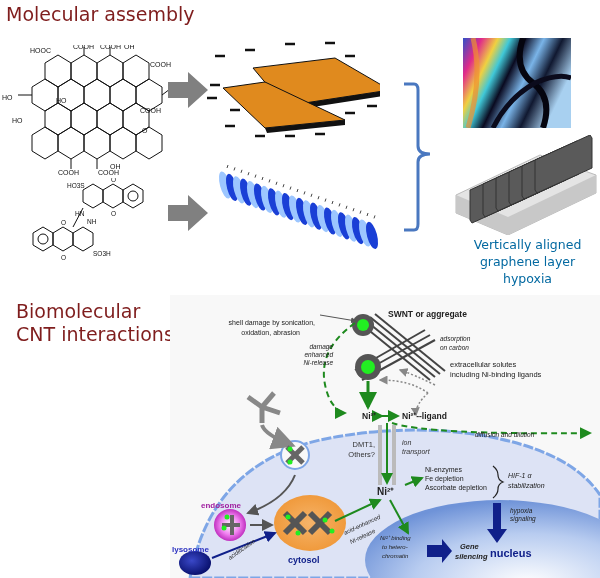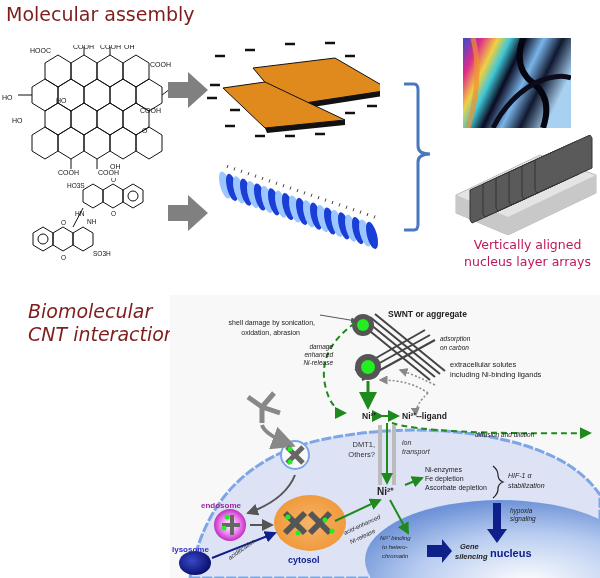--- a/index.html
+++ b/index.html
@@ -1,19 +1,19 @@
 <!DOCTYPE html>
 <html><head>
 <meta charset="utf-8">
 <style>
   html, body { margin:0; padding:0; background:#ffffff; }
   body { width:600px; height:578px; position:relative; overflow:hidden; font-family:"DejaVu Sans", sans-serif; }
   .abs { position:absolute; }
   .title { font-family:"DejaVu Sans", sans-serif; font-size:19px; color:#7f1d1d; line-height:23px; }
-  .caption { font-family:"DejaVu Sans", sans-serif; font-size:12.5px; color:#be185d; text-align:center; line-height:17px; }
+  .caption { font-family:"DejaVu Sans", sans-serif; font-size:12.5px; color:#0369a1; text-align:center; line-height:17px; }
   svg text { font-family:"Liberation Sans", sans-serif; }
 </style>
 </head>
 <body>
 
 <div class="abs title" style="left:6px;top:3px;">Molecular assembly</div>
 
 <svg class="abs" style="left:0;top:45px;" width="180" height="130">
   <g fill="none" stroke="#111" stroke-width="1">
     <polygon points="45,18 58,10 71,18 71,34 58,42 45,34"></polygon>
@@ -170,21 +170,21 @@
       <polygon points="35,49 90,24 92,27 92,57 37,82 35,79" fill="#5a5a5a" stroke="#333"></polygon>
       <polygon points="48,43 103,18 105,21 105,51 50,76 48,73" fill="#5a5a5a" stroke="#333"></polygon>
       <polygon points="61,37 116,12 118,15 118,45 63,70 61,67" fill="#5a5a5a" stroke="#333"></polygon>
       <polygon points="74,31 129,6 131,9 131,39 76,64 74,61" fill="#5a5a5a" stroke="#333"></polygon>
       <polygon points="87,25 142,0 144,3 144,33 89,58 87,55" fill="#5a5a5a" stroke="#333"></polygon>
     </g>
 </svg>
 
 <div class="abs caption" style="left:455px;top:236px;width:145px;">
   <div>Vertically aligned</div>
-  <div>nucleus layer arrays</div>
+  <div>graphene layer hypoxia</div>
 </div>
 
 <svg class="abs" style="left:25px;top:178px;" width="125" height="95">
   <g fill="none" stroke="#111" stroke-width="1">
     <polygon points="58,12 68,6 78,12 78,24 68,30 58,24"></polygon>
     <polygon points="78,12 88,6 98,12 98,24 88,30 78,24"></polygon>
     <polygon points="98,12 108,6 118,12 118,24 108,30 98,24"></polygon>
     <polygon points="8,55 18,49 28,55 28,67 18,73 8,67"></polygon>
     <polygon points="28,55 38,49 48,55 48,67 38,73 28,67"></polygon>
     <polygon points="48,55 58,49 68,55 68,67 58,73 48,67"></polygon>
@@ -197,21 +197,21 @@
     <text x="50" y="38">HN</text>
     <text x="62" y="46">NH</text>
     <text x="68" y="78">SO3H</text>
     <text x="86" y="4">O</text>
     <text x="86" y="38">O</text>
     <text x="36" y="47">O</text>
     <text x="36" y="82">O</text>
   </g>
 </svg>
 
-<div class="abs title" style="left:28px;top:300px;font-style:italic;">
+<div class="abs title" style="left:16px;top:300px;">
   <div>Biomolecular</div>
   <div>CNT interactions</div>
 </div>
 
 <svg class="abs" style="left:170px;top:295px;" width="430" height="283">
   <defs>
     <radialGradient id="nucGrad" cx="0.6" cy="0.7" r="0.7">
       <stop offset="0" stop-color="#ffffff"></stop>
         <stop offset="0.6" stop-color="#b8ccf0"></stop>
         <stop offset="1" stop-color="#6f93d8"></stop>

